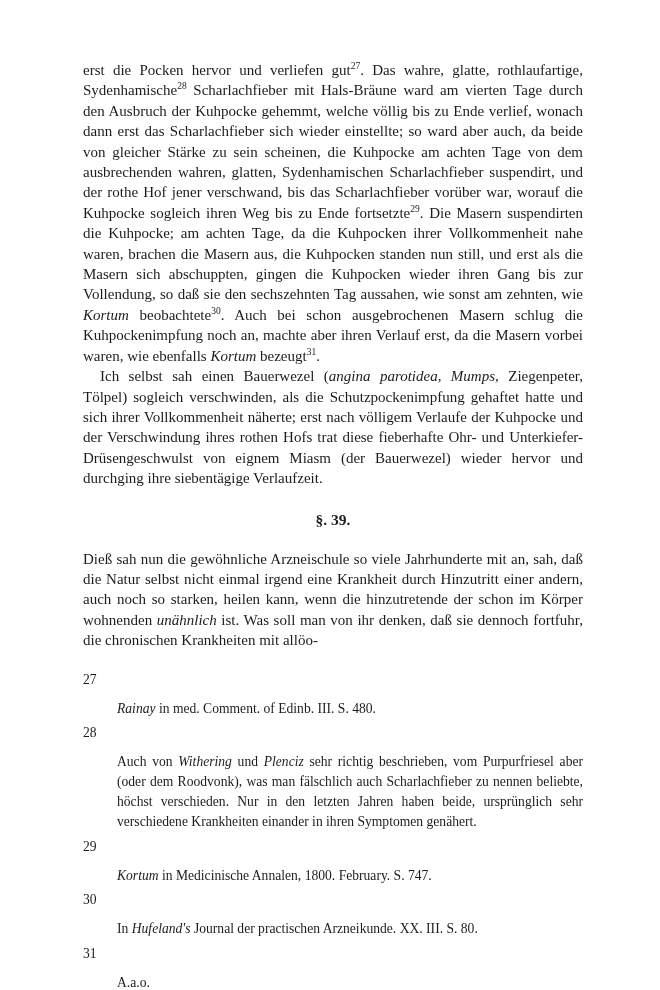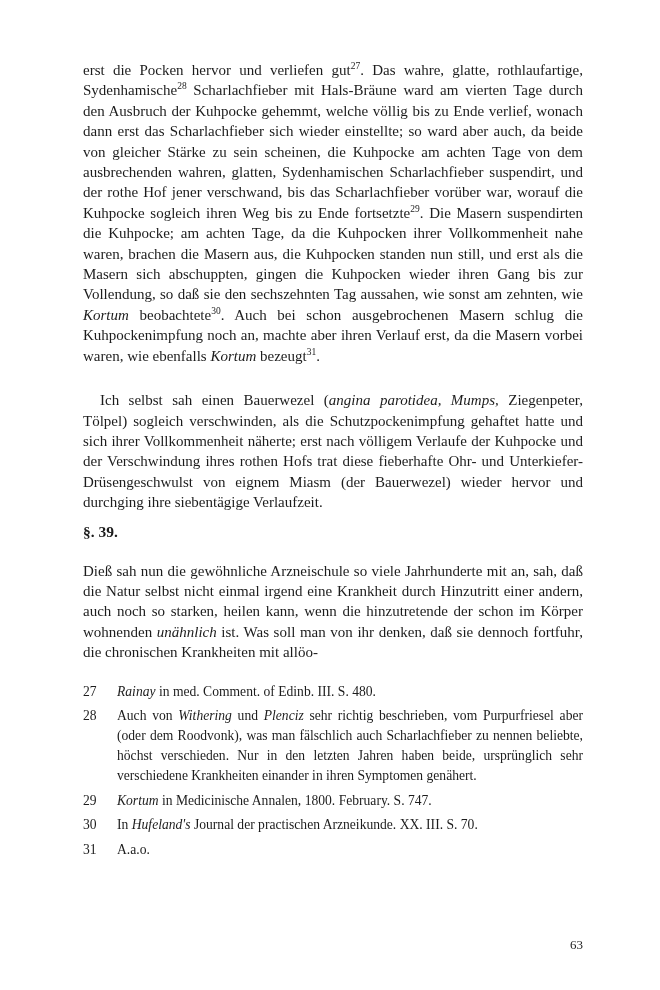--- a/index.html
+++ b/index.html
@@ -20,30 +20,31 @@
     font-family: "Liberation Serif", serif;
     overflow: hidden;
   }
   .main-text .para {
     margin: 0;
     font-size: 15px;
     line-height: 20.4px;
     text-align: justify;
     hyphens: none;
   }
-  .para.indent { text-indent: 17px; margin-top: 24px; }
+  .para.indent { text-indent: 17px; }
   .it { font-style: italic; }
   sup.fn-mark {
     font-size: 9.5px;
     line-height: 0;
     vertical-align: super;
     letter-spacing: 0;
   }
   .section-heading {
-    margin: 10px 0 20px 0;
+    margin: 22px 0 20px 0;
+    text-align: center;
     font-size: 15.5px;
     font-weight: bold;
     line-height: 18px;
   }
   .footnotes {
     margin-top: 19px;
     font-size: 13.6px;
     line-height: 19.8px;
   }
   .footnote {
@@ -51,20 +52,21 @@
     margin-bottom: 5px;
   }
   .fn-num {
     flex: 0 0 34px;
     width: 34px;
   }
   .fn-text {
     flex: 1;
     text-align: justify;
     hyphens: none;
+    margin-top: 29px;
   }
   .page-footer {
     margin-top: auto;
     text-align: right;
     font-size: 13px;
     line-height: 15px;
   }
 </style>
 </head>
 <body>
@@ -88,21 +90,21 @@
     <div class="footnote">
       <span class="fn-num">28</span>
       <span class="fn-text"><span>Auch von </span><span class="it">Withering</span><span> und </span><span class="it">Plenciz</span><span> sehr richtig beschrieben, vom Purpurfriesel aber (oder dem Roodvonk), was man fälschlich auch Scharlachfieber zu nennen beliebte, höchst verschieden. Nur in den letzten Jahren haben beide, ursprünglich sehr verschiedene Krankheiten einander in ihren Symptomen genähert.</span></span>
     </div>
     <div class="footnote">
       <span class="fn-num">29</span>
       <span class="fn-text"><span class="it">Kortum</span><span> in Medicinische Annalen, 1800. February. S. 747.</span></span>
     </div>
     <div class="footnote">
       <span class="fn-num">30</span>
-      <span class="fn-text"><span>In </span><span class="it">Hufeland's</span><span> Journal der practischen Arzneikunde. XX. III. S. 70.</span></span>
+      <span class="fn-text"><span>In </span><span class="it">Hufeland's</span><span> Journal der practischen Arzneikunde. XX. III. S. 80.</span></span>
     </div>
     <div class="footnote">
       <span class="fn-num">31</span>
       <span class="fn-text"><span>A.a.o.</span></span>
     </div>
   </section>
 
   <footer class="page-footer">
     <span class="page-number">63</span>
   </footer>

